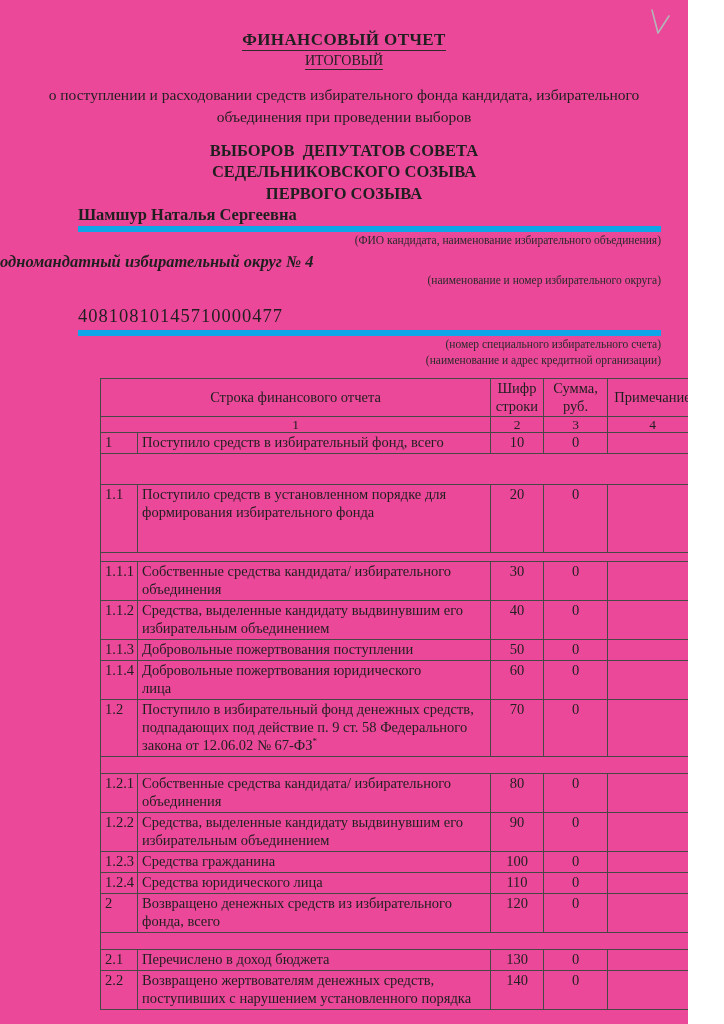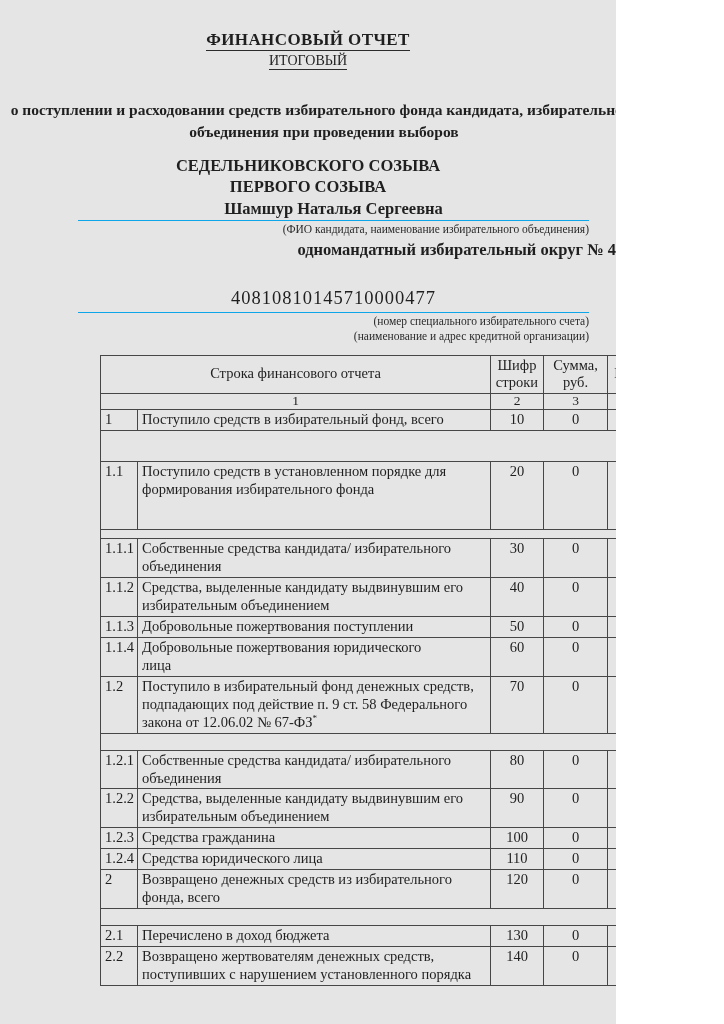--- a/index.html
+++ b/index.html
@@ -5,49 +5,48 @@
   html,body { margin:0; padding:0; }
   body {
     width:724px; height:1024px;
     background:#ffffff;
     font-family:"Liberation Serif", "DejaVu Serif", serif;
     color:#1f1f1f;
     -webkit-font-smoothing:antialiased;
   }
   .page {
     position:relative;
-    width:616px; height:1024px;
-    background:#e5e5e5;
+    width:688px; height:1024px;
+    background:#ec4899;
     overflow:hidden;
   }
   .pen-mark { position:absolute; left:644px; top:6px; }
 
   .doc-title { margin-top:30px; font-size:17px; font-weight:bold; letter-spacing:.4px; text-align:center; }
   .doc-title .u, .doc-subtitle .u { border-bottom:1.5px solid #2b2b2b; padding-bottom:1px; }
   .doc-subtitle { margin-top:3px; font-size:14px; text-align:center; }
 
   .doc-desc {
-    margin:30px auto 0; width:648px;
-    font-size:15.5px; font-weight:bold; line-height:1.4; text-align:center;
+    margin:15px auto 0; width:648px;
+    font-size:15.5px; font-weight:normal; line-height:1.4; text-align:center;
   }
 
   .election { margin-top:13px; text-align:center; }
   .election-line { font-size:16.5px; font-weight:bold; line-height:1.28; white-space:pre-wrap; }
 
   .rule-block {
     margin-left:78px; margin-right:27px;
-    border-bottom:1px solid #0ea5e9;
-    text-align:center;
+    border-bottom:6px solid #0ea5e9;
   }
   .candidate-value { font-size:16.5px; font-weight:bold; line-height:1.3; padding-bottom:1px; }
   .caption { margin:1px 27px 0 78px; text-align:right; font-size:11.5px; line-height:1.25; color:#2a2a2a; }
 
-  .district-value { margin-top:3px; text-align:right; font-size:16.5px; font-weight:bold; line-height:1.3; }
-
-  .account-block { margin-top:25px; }
+  .district-value { margin-top:3px; text-align:left; font-size:16.5px; font-weight:bold; line-height:1.3;font-style:italic; }
+
+  .account-block { margin-top:17px; }
   .account-value { font-size:18.5px; letter-spacing:1px; line-height:1.35; padding-bottom:1px; }
 
   .bank-block { margin-top:3px; }
   .bank-line { font-size:15.5px; line-height:1.42; }
 
   table.report {
     border-collapse:collapse;
     table-layout:fixed;
     margin:11px 0 0 100px;
     width:597px;
@@ -84,30 +83,32 @@
   <div class="doc-title">
     <span class="u">ФИНАНСОВЫЙ ОТЧЕТ</span>
   </div>
   <div class="doc-subtitle">
     <span class="u">ИТОГОВЫЙ</span>
   </div>
 
   <div class="doc-desc">о поступлении и расходовании средств избирательного фонда кандидата, избирательного объединения при проведении выборов</div>
 
   <div class="election">
+    <div class="election-line">ВЫБОРОВ  ДЕПУТАТОВ СОВЕТА</div>
     <div class="election-line">СЕДЕЛЬНИКОВСКОГО СОЗЫВА</div>
     <div class="election-line">ПЕРВОГО СОЗЫВА</div>
   </div>
 
   <div class="rule-block">
     <div class="candidate-value">Шамшур Наталья Сергеевна</div>
   </div>
   <div class="caption">(ФИО кандидата, наименование избирательного объединения)</div>
 
   <div class="district-value">одномандатный избирательный округ № 4</div>
+  <div class="caption">(наименование и номер избирательного округа)</div>
 
   <div class="rule-block account-block">
     <div class="account-value">40810810145710000477</div>
   </div>
   <div class="caption">(номер специального избирательного счета)</div>
 
   <div class="caption">(наименование и адрес кредитной организации)</div>
 
   <table class="report">
     <colgroup>

